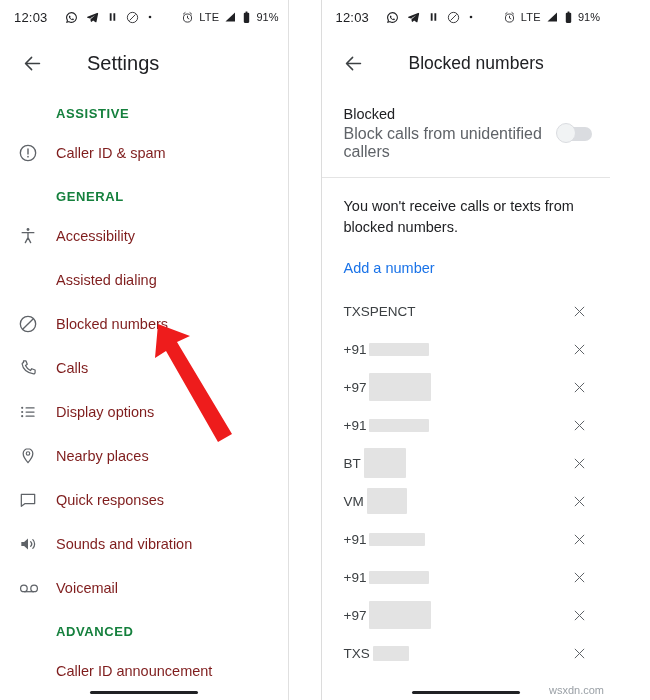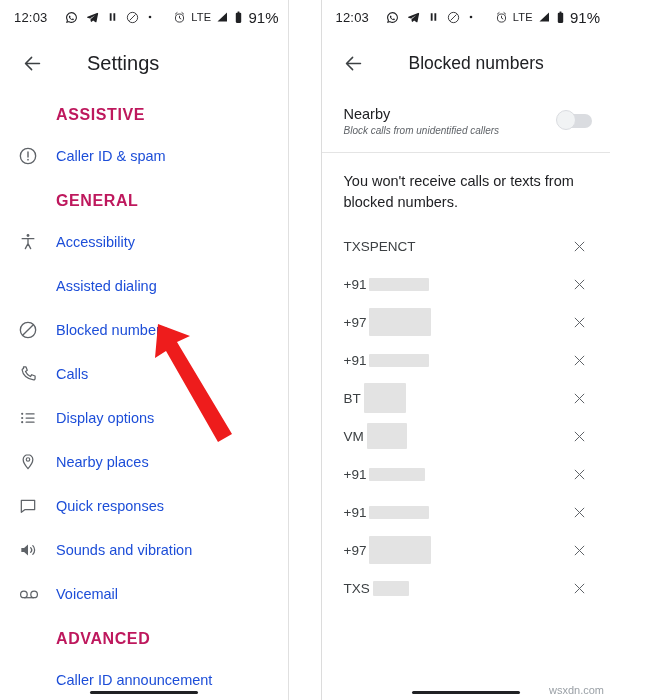--- a/index.html
+++ b/index.html
@@ -48,21 +48,21 @@
     align-items: center;
     gap: 8px;
     flex: 1;
   }
   .statusbar .right-icons {
     display: flex;
     align-items: center;
     gap: 5px;
   }
   .statusbar .right-icons .batt-text {
-    font-size: 15px;
+    font-size: 11px;
     letter-spacing: 0;
   }
   .statusbar .lte {
     font-size: 11px;
     letter-spacing: 0.3px;
   }
   .si { display: inline-block; line-height: 0; }
 
   
   .appbar {
@@ -79,43 +79,43 @@
   }
   .appbar .title {
     font-size: 20px;
     color: #202124;
     margin-left: 19px;
   }
   .phone.right .appbar .title { font-size: 17.5px; }
 
   
   .section-head {
-    font-size: 16px;
-    color: #be185d;
+    font-size: 13px;
+    color: #15803d;
     font-weight: bold;
     letter-spacing: 0.6px;
     padding: 14px 0 10px 56px;
   }
   .row {
     display: flex;
     align-items: center;
     height: 44px;
     padding-left: 18px;
     box-sizing: border-box;
   }
   .row .ricon {
     width: 38px;
     display: flex;
     align-items: center;
     justify-content: flex-start;
     color: #5f6368;
   }
   .row .rlabel {
     font-size: 14.5px;
-    color: #1d4ed8;
+    color: #7f1d1d;
   }
   .divider-v {
     position: absolute;
     top: 0; bottom: 0; right: 0;
     width: 1px;
     background: #e0e0e0;
   }
 
   
   .unknown-block {
@@ -124,23 +124,22 @@
     padding: 14px 18px 16px 22px;
     box-sizing: border-box;
   }
   .unknown-texts { flex: 1; }
   .unknown-title {
     font-size: 14.5px;
     color: #202124;
     margin-bottom: 3px;
   }
   .unknown-sub {
-    font-size: 10px;
+    font-size: 16px;
     color: #5f6368;
-    font-style: italic;
   }
   .switch {
     width: 34px;
     height: 14px;
     border-radius: 7px;
     background: #dadce0;
     position: relative;
   }
   .switch .knob {
     position: absolute;
@@ -476,32 +475,33 @@
       <div class="back">
         <svg width="21" height="21" viewBox="0 0 24 24">
             <path d="M20 12H5M11 5l-7 7 7 7" fill="none" stroke="#3c4043" stroke-width="1.7" stroke-linecap="round" stroke-linejoin="round"></path>
           </svg>
       </div>
       <div class="title">Blocked numbers</div>
     </div>
 
     <div class="unknown-block">
       <div class="unknown-texts">
-        <div class="unknown-title">Nearby</div>
+        <div class="unknown-title">Blocked</div>
         <div class="unknown-sub">Block calls from unidentified callers</div>
       </div>
       <div class="switch">
         <div class="knob"></div>
       </div>
     </div>
 
     <div class="hr"></div>
 
     <div class="notice">You won't receive calls or texts from blocked numbers.</div>
 
+    <div class="addnum">Add a number</div>
 
     <div>
       <div class="blocked-row">
         <div class="blocked-label">
             <span>TXSPENCT</span>
           </div>
         <div class="xbtn">
             <svg width="15" height="15" viewBox="0 0 24 24">
               <path d="M5 5l14 14M19 5L5 19" stroke="#5f6368" stroke-width="1.6" stroke-linecap="round"></path>
             </svg>

